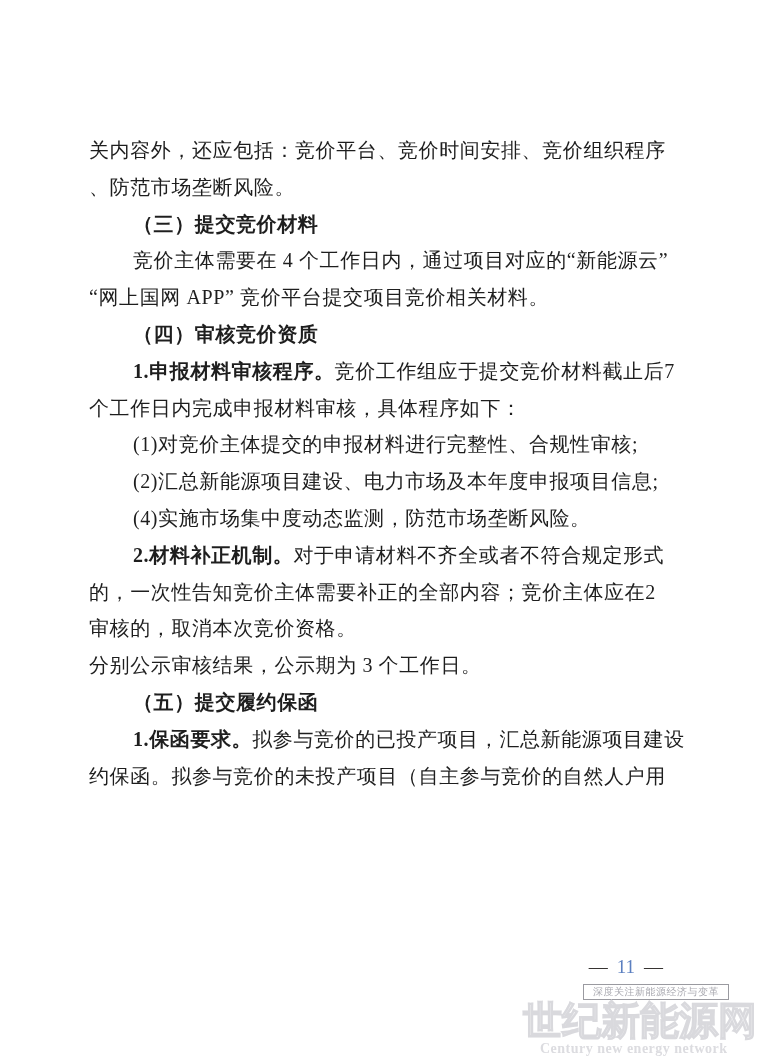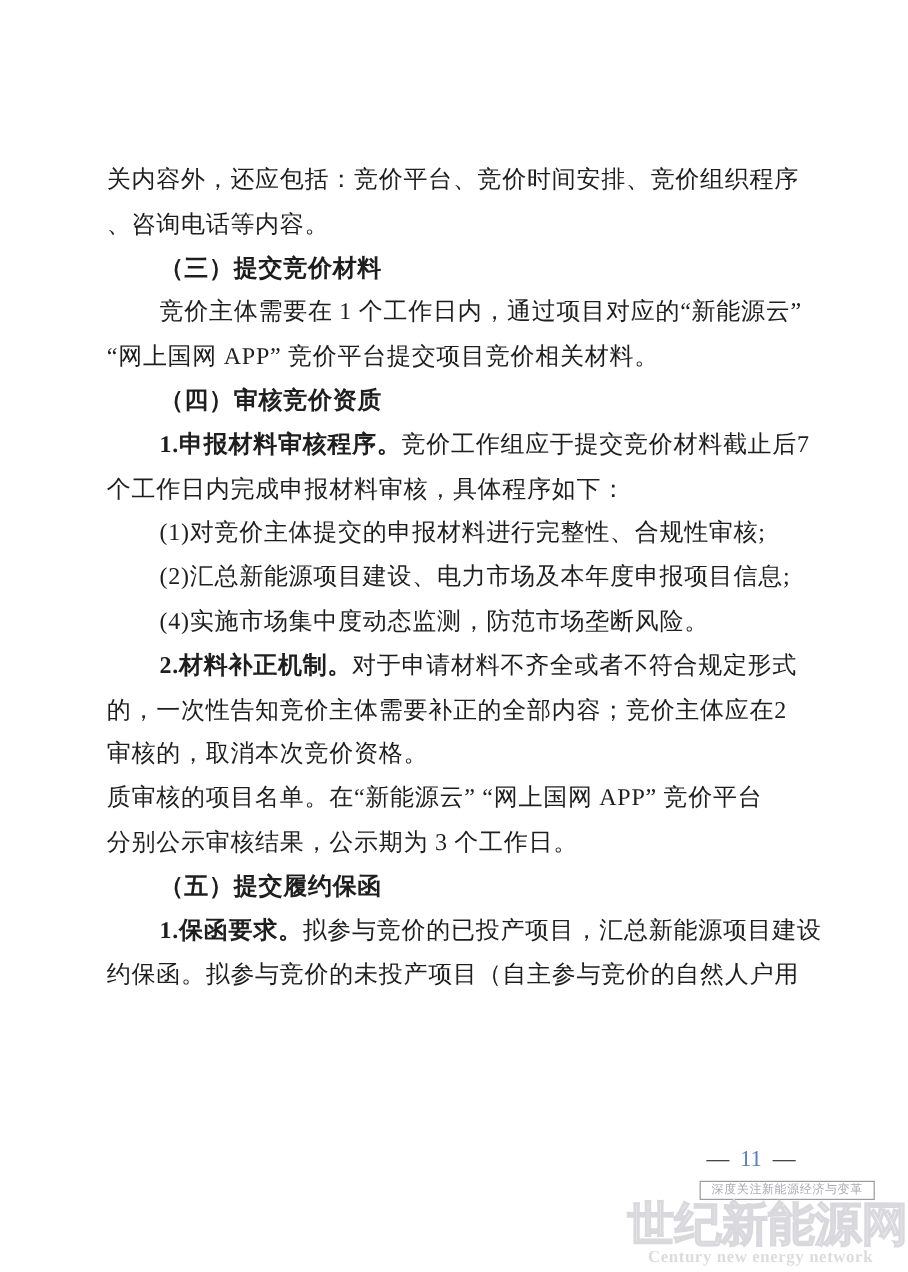--- a/index.html
+++ b/index.html
@@ -94,34 +94,33 @@
     white-space: nowrap;
     font-family: "Liberation Serif", "DejaVu Serif", serif;
   }
 </style>
 </head>
 <body>
 
 <div class="page">
   <div class="body-text">
       <div class="line"><span class="run">关内容外，还应包括：竞价平台、竞价时间安排、竞价组织程序</span></div>
-      <div class="line"><span class="run">、咨询电话等内容。</span></div>
+      <div class="line"><span class="run">、防范市场垄断风险。</span></div>
       <div class="line indent"><span class="run bold">（三）提交竞价材料</span></div>
-      <div class="line indent"><span class="run">竞价主体需要在 1 个工作日内，通过项目对应的“新能源云”</span></div>
+      <div class="line indent"><span class="run">竞价主体需要在 4 个工作日内，通过项目对应的“新能源云”</span></div>
       <div class="line"><span class="run">“网上国网 APP” 竞价平台提交项目竞价相关材料。</span></div>
       <div class="line indent"><span class="run bold">（四）审核竞价资质</span></div>
       <div class="line indent"><span class="run bold">1.申报材料审核程序。</span><span class="run">竞价工作组应于提交竞价材料截止后7</span></div>
       <div class="line"><span class="run">个工作日内完成申报材料审核，具体程序如下：</span></div>
       <div class="line indent"><span class="run">(1)对竞价主体提交的申报材料进行完整性、合规性审核;</span></div>
       <div class="line indent"><span class="run">(2)汇总新能源项目建设、电力市场及本年度申报项目信息;</span></div>
       <div class="line indent"><span class="run">(4)实施市场集中度动态监测，防范市场垄断风险。</span></div>
       <div class="line indent"><span class="run bold">2.材料补正机制。</span><span class="run">对于申请材料不齐全或者不符合规定形式</span></div>
       <div class="line"><span class="run">的，一次性告知竞价主体需要补正的全部内容；竞价主体应在2</span></div>
       <div class="line"><span class="run">审核的，取消本次竞价资格。</span></div>
-      <div class="line"><span class="run">质审核的项目名单。在“新能源云” “网上国网 APP” 竞价平台</span></div>
       <div class="line"><span class="run">分别公示审核结果，公示期为 3 个工作日。</span></div>
       <div class="line indent"><span class="run bold">（五）提交履约保函</span></div>
       <div class="line indent"><span class="run bold">1.保函要求。</span><span class="run">拟参与竞价的已投产项目，汇总新能源项目建设</span></div>
       <div class="line"><span class="run">约保函。拟参与竞价的未投产项目（自主参与竞价的自然人户用</span></div>
     </div>
 
   <div class="page-number">
     <span class="dash">—</span><span class="num">11</span><span class="dash">—</span>
   </div>
 

